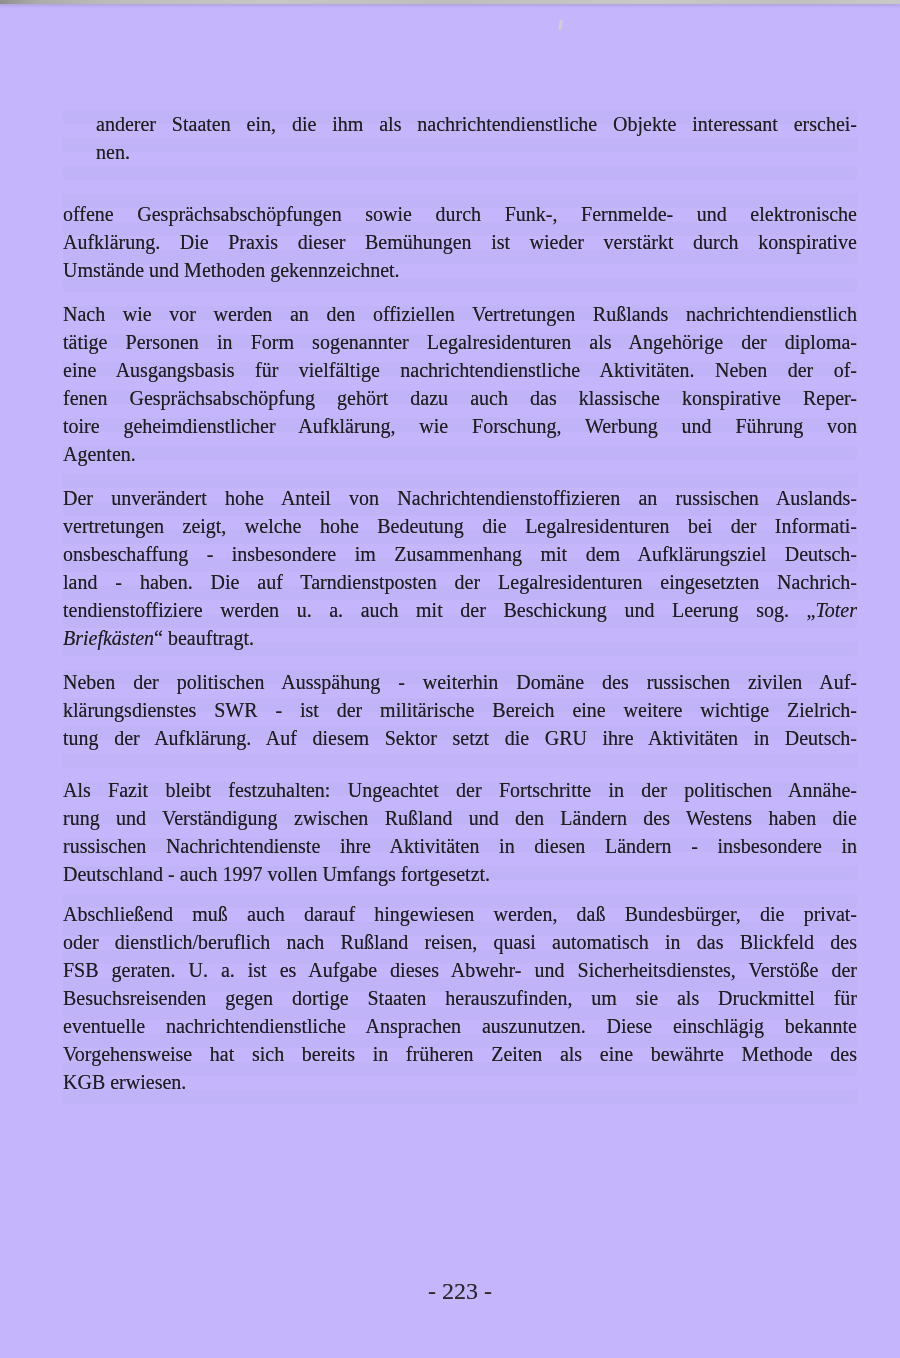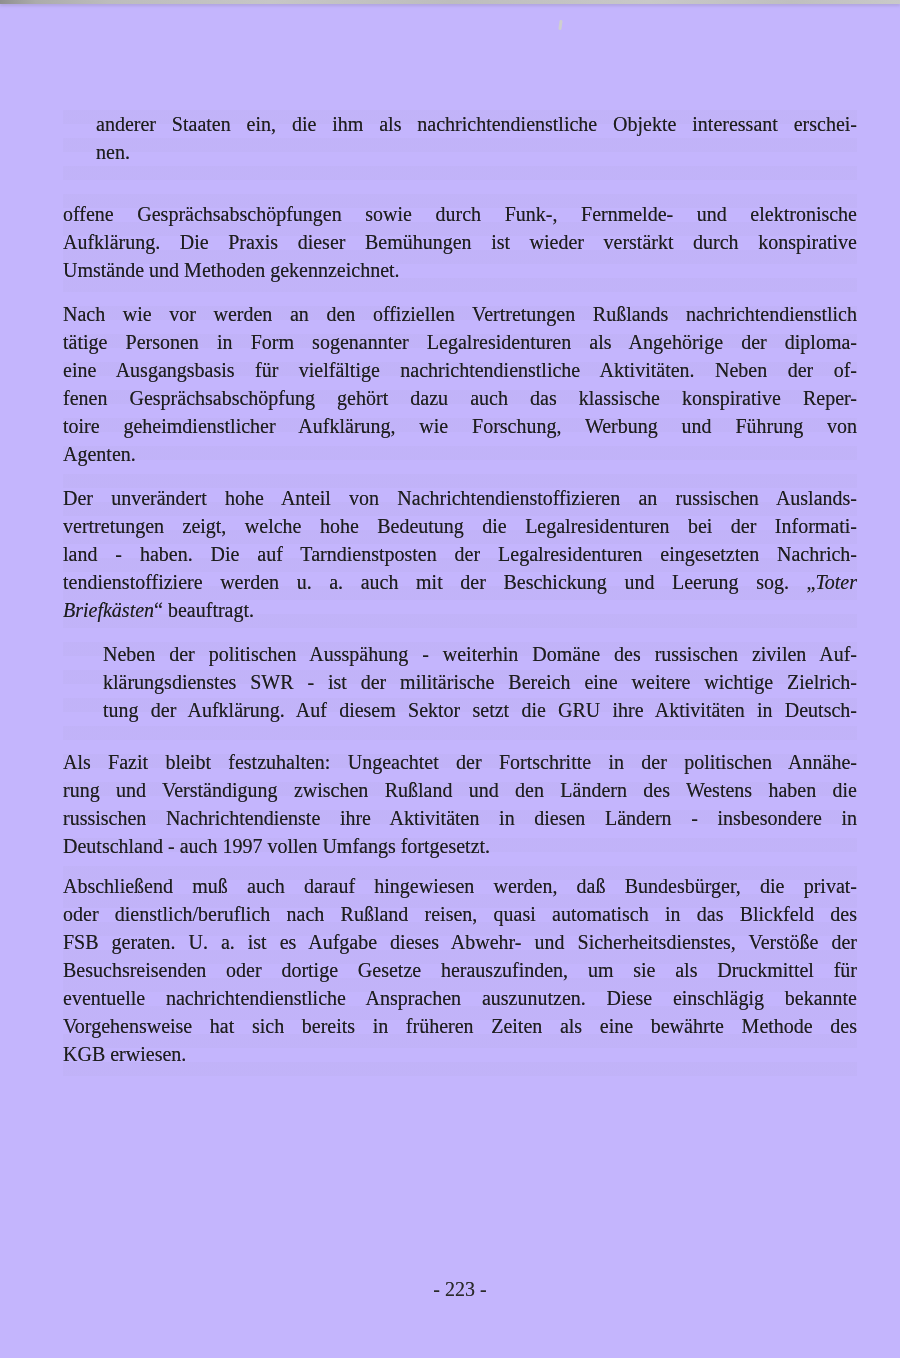--- a/index.html
+++ b/index.html
@@ -45,38 +45,38 @@
     color: #1e1e1e;
     text-shadow: 0 0 0.5px rgba(45,45,45,0.65);
     
     background-image: repeating-linear-gradient(to bottom,
       rgba(120,120,120,0.035) 0px, rgba(120,120,120,0.035) 14px,
       rgba(120,120,120,0) 14px, rgba(120,120,120,0) 28px);
   }
   .paragraph { margin: 0 0 16px 0; }
   .paragraph.indent { padding-left: 33px; }
   .paragraph:nth-child(1) { margin-bottom: 34px; }
-  .paragraph:nth-child(5) { margin-bottom: 24px; margin-left: 40px; }
+  .paragraph:nth-child(5) { margin-bottom: 24px; }
   .paragraph:nth-child(6) { margin-bottom: 12px; }
   .line {
     text-align: justify;
     text-align-last: justify;
   }
   .line.last {
     text-align-last: left;
   }
   .line b { font-weight: normal; }
   .line i { font-style: italic; }
   .page-number {
     position: absolute;
     left: 63px;
     width: 794px;
     top: 1278px;
     text-align: center;
-    font-size: 20px;
+    font-size: 24px;
     color: #2a2a2a;
     text-shadow: 0 0 0.5px rgba(45,45,45,0.6);
   }
 </style>
 </head>
 <body>
 
 <div class="page">
   <div class="scan-band"></div>
   <div class="scan-speck"></div>
@@ -94,39 +94,40 @@
         <div class="line">Nach wie vor werden an den offiziellen Vertretungen Rußlands nachrichtendienstlich</div>
         <div class="line">tätige Personen in Form sogenannter Legalresidenturen als Angehörige der diploma-</div>
         <div class="line">eine Ausgangsbasis für vielfältige nachrichtendienstliche Aktivitäten. Neben der of-</div>
         <div class="line">fenen Gesprächsabschöpfung gehört dazu auch das klassische konspirative Reper-</div>
         <div class="line">toire geheimdienstlicher Aufklärung, wie Forschung, Werbung und Führung von</div>
         <div class="line last">Agenten.</div>
       </div>
       <div class="paragraph">
         <div class="line">Der unverändert hohe Anteil von Nachrichtendienstoffizieren an russischen Auslands-</div>
         <div class="line">vertretungen zeigt, welche hohe Bedeutung die Legalresidenturen bei der Informati-</div>
+        <div class="line">onsbeschaffung - insbesondere im Zusammenhang mit dem Aufklärungsziel Deutsch-</div>
         <div class="line">land - haben. Die auf Tarndienstposten der Legalresidenturen eingesetzten Nachrich-</div>
         <div class="line">tendienstoffiziere werden u. a. auch mit der Beschickung und Leerung sog. „<i>Toter</i></div>
         <div class="line last"><i>Briefkästen</i>“ beauftragt.</div>
       </div>
       <div class="paragraph">
         <div class="line">Neben der politischen Ausspähung - weiterhin Domäne des russischen zivilen Auf-</div>
         <div class="line">klärungsdienstes SWR - ist der militärische Bereich eine weitere wichtige Zielrich-</div>
         <div class="line">tung der Aufklärung. Auf diesem Sektor setzt die GRU ihre Aktivitäten in Deutsch-</div>
       </div>
       <div class="paragraph">
         <div class="line">Als <b>Fazit</b> bleibt festzuhalten: Ungeachtet der Fortschritte in der politischen Annähe-</div>
         <div class="line">rung und Verständigung zwischen Rußland und den Ländern des Westens haben die</div>
         <div class="line">russischen Nachrichtendienste ihre Aktivitäten in diesen Ländern - insbesondere in</div>
         <div class="line last">Deutschland - auch 1997 vollen Umfangs fortgesetzt.</div>
       </div>
       <div class="paragraph">
         <div class="line">Abschließend muß auch darauf hingewiesen werden, daß Bundesbürger, die privat-</div>
         <div class="line">oder dienstlich/beruflich nach Rußland reisen, quasi automatisch in das Blickfeld des</div>
         <div class="line">FSB geraten. U. a. ist es Aufgabe dieses Abwehr- und Sicherheitsdienstes, Verstöße der</div>
-        <div class="line">Besuchsreisenden oder dortige Gesetze herauszufinden, um sie als Druckmittel für</div>
+        <div class="line">Besuchsreisenden gegen dortige Staaten herauszufinden, um sie als Druckmittel für</div>
         <div class="line">eventuelle nachrichtendienstliche Ansprachen auszunutzen. Diese einschlägig bekannte</div>
         <div class="line">Vorgehensweise hat sich bereits in früheren Zeiten als eine bewährte Methode des</div>
         <div class="line last">KGB erwiesen.</div>
       </div>
     </main>
   <footer class="page-number">- 223 -</footer>
 </div>
 
 </body></html>

